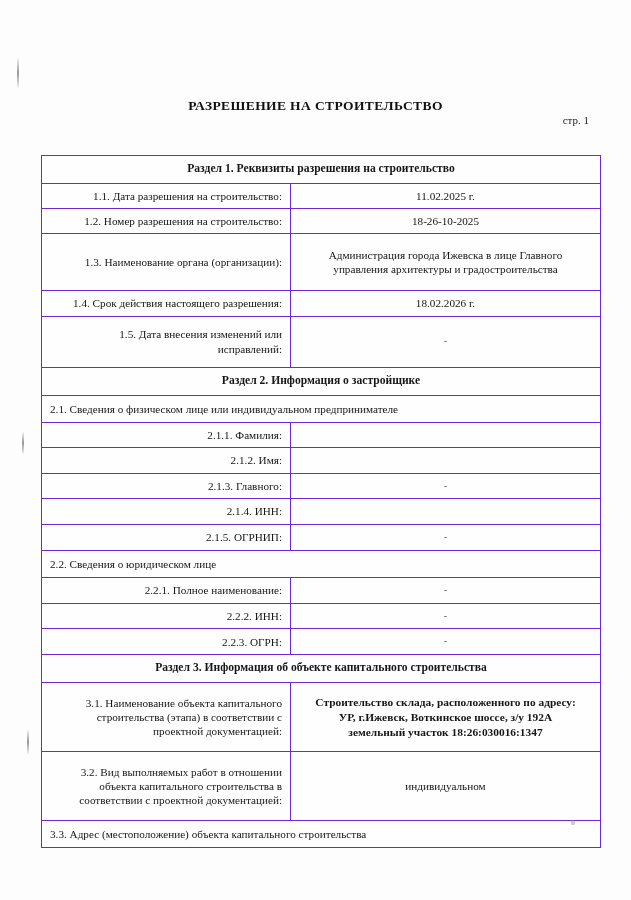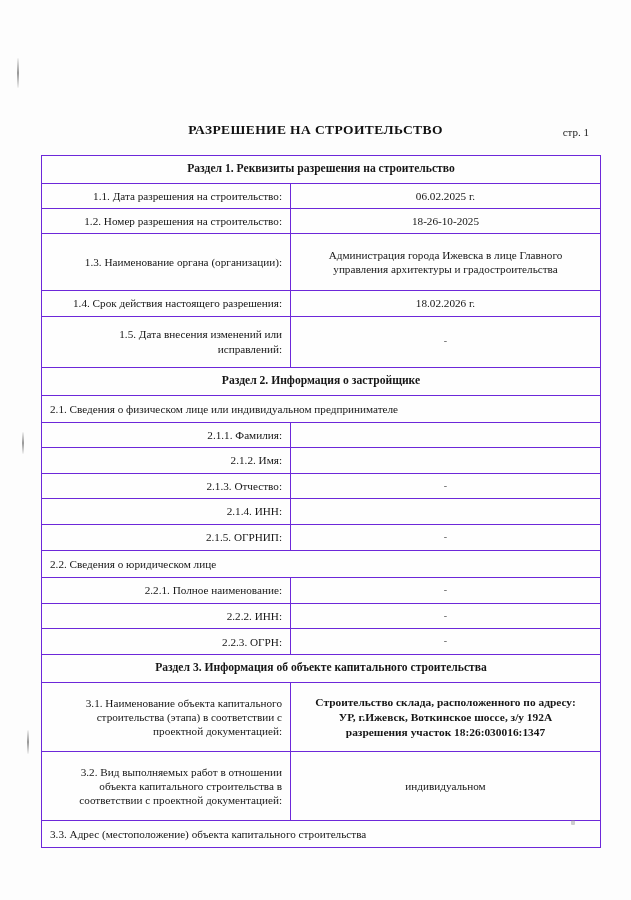--- a/index.html
+++ b/index.html
@@ -27,26 +27,25 @@
   .doc-title {
     position: absolute;
     top: 98px;
     left: 0;
     width: 631px;
     text-align: center;
     font-size: 13.5px;
     font-weight: bold;
     letter-spacing: 0.4px;
     color: #111;
-    margin-top: 24px;
   }
 
   .page-number {
     position: absolute;
-    top: 126px;
+    top: 114px;
     right: 42px;
     font-size: 11px;
     color: #222;
   }
 
   
   .doc-table {
     position: absolute;
     top: 155px;
     left: 41px;
@@ -136,21 +135,21 @@
       <col class="value-col">
     </colgroup>
     <tbody>
 
       <tr>
         <td class="section-head" colspan="2">Раздел 1. Реквизиты разрешения на строительство</td>
       </tr>
 
       <tr>
         <td class="label">1.1. Дата разрешения на строительство:</td>
-        <td class="value">06.02.2025 г.</td>
+        <td class="value">11.02.2025 г.</td>
       </tr>
 
       <tr>
         <td class="label">1.2. Номер разрешения на строительство:</td>
         <td class="value">18-26-10-2025</td>
       </tr>
 
       <tr>
         <td class="label tall-2">1.3. Наименование органа (организации):</td>
         <td class="value tall-2">
@@ -190,21 +189,21 @@
       </tr>
 
       <tr>
         <td class="label">2.1.2. Имя:</td>
         <td class="value">
           <span class="empty-value"></span>
         </td>
       </tr>
 
       <tr>
-        <td class="label">2.1.3. Отчество:</td>
+        <td class="label">2.1.3. Главного:</td>
         <td class="value">
           <span class="dash">-</span>
         </td>
       </tr>
 
       <tr>
         <td class="label">2.1.4. ИНН:</td>
         <td class="value">
           <span class="empty-value"></span>
         </td>
@@ -248,21 +247,21 @@
 
       <tr>
         <td class="label tall-3">
           <span class="value-line">3.1. Наименование объекта капитального</span>
           <span class="value-line">строительства (этапа) в соответствии с</span>
           <span class="value-line">проектной документацией:</span>
         </td>
         <td class="value bold tall-3">
           <span class="value-line">Строительство склада, расположенного по адресу:</span>
           <span class="value-line">УР, г.Ижевск, Воткинское шоссе, з/у 192А</span>
-          <span class="value-line">разрешения участок 18:26:030016:1347</span>
+          <span class="value-line">земельный участок 18:26:030016:1347</span>
         </td>
       </tr>
 
       <tr>
         <td class="label tall-3">
           <span class="value-line">3.2. Вид выполняемых работ в отношении</span>
           <span class="value-line">объекта капитального строительства в</span>
           <span class="value-line">соответствии с проектной документацией:</span>
         </td>
         <td class="value tall-3">индивидуальном</td>

